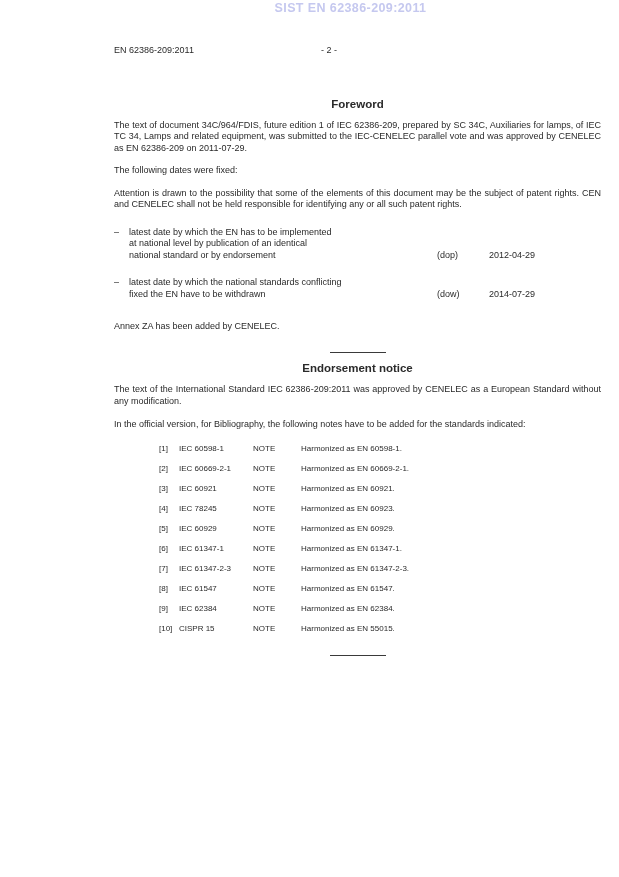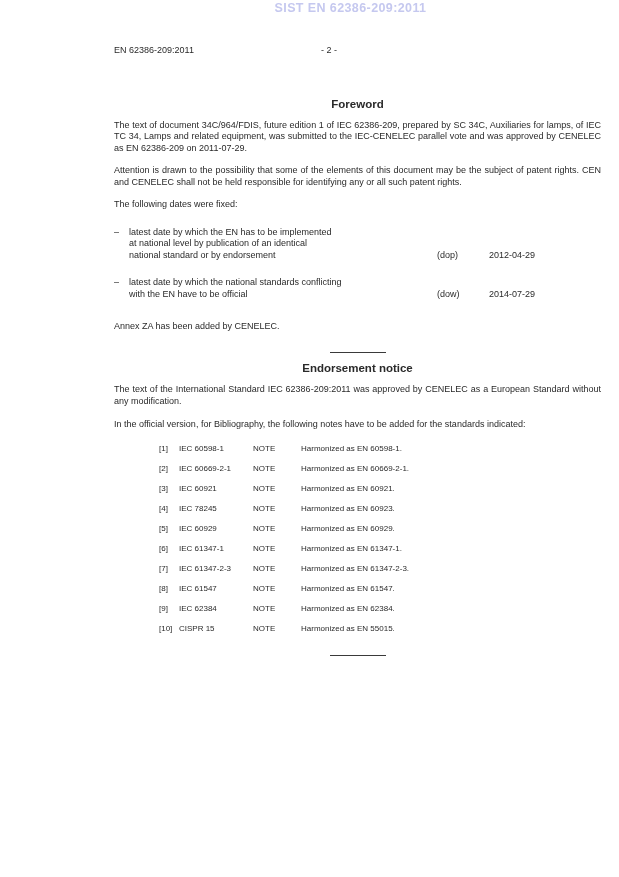--- a/index.html
+++ b/index.html
@@ -56,42 +56,42 @@
   <div class="content">
 
     <div class="doc-header">
       <span class="doc-number">EN 62386-209:2011</span>
       <span class="page-number">- 2 -</span>
     </div>
 
     <div class="section-title">Foreword</div>
 
     <p class="para first">The text of document 34C/964/FDIS, future edition 1 of IEC 62386-209, prepared by SC 34C, Auxiliaries for lamps, of IEC TC 34, Lamps and related equipment, was submitted to the IEC-CENELEC parallel vote and was approved by CENELEC as EN 62386-209 on 2011-07-29.</p>
+    <p class="para">The following dates were fixed:</p>
     <p class="para">Attention is drawn to the possibility that some of the elements of this document may be the subject of patent rights. CEN and CENELEC shall not be held responsible for identifying any or all such patent rights.</p>
-    <p class="para">The following dates were fixed:</p>
 
     <div class="date-item">
       <div class="date-desc">
         <span class="dash">–</span>
         <div class="date-lines">
           <div>latest date by which the EN has to be implemented</div>
           <div>at national level by publication of an identical</div>
           <div>national standard or by endorsement</div>
         </div>
       </div>
       <span class="date-code">(dop)</span>
       <span class="date-value">2012-04-29</span>
     </div>
 
     <div class="date-item">
       <div class="date-desc">
         <span class="dash">–</span>
         <div class="date-lines">
           <div>latest date by which the national standards conflicting</div>
-          <div>with the EN have to be official</div>
+          <div>fixed the EN have to be withdrawn</div>
         </div>
       </div>
       <span class="date-code">(dow)</span>
       <span class="date-value">2014-07-29</span>
     </div>
 
     <p class="annex-note">Annex ZA has been added by CENELEC.</p>
 
     <div class="divider"></div>
 

